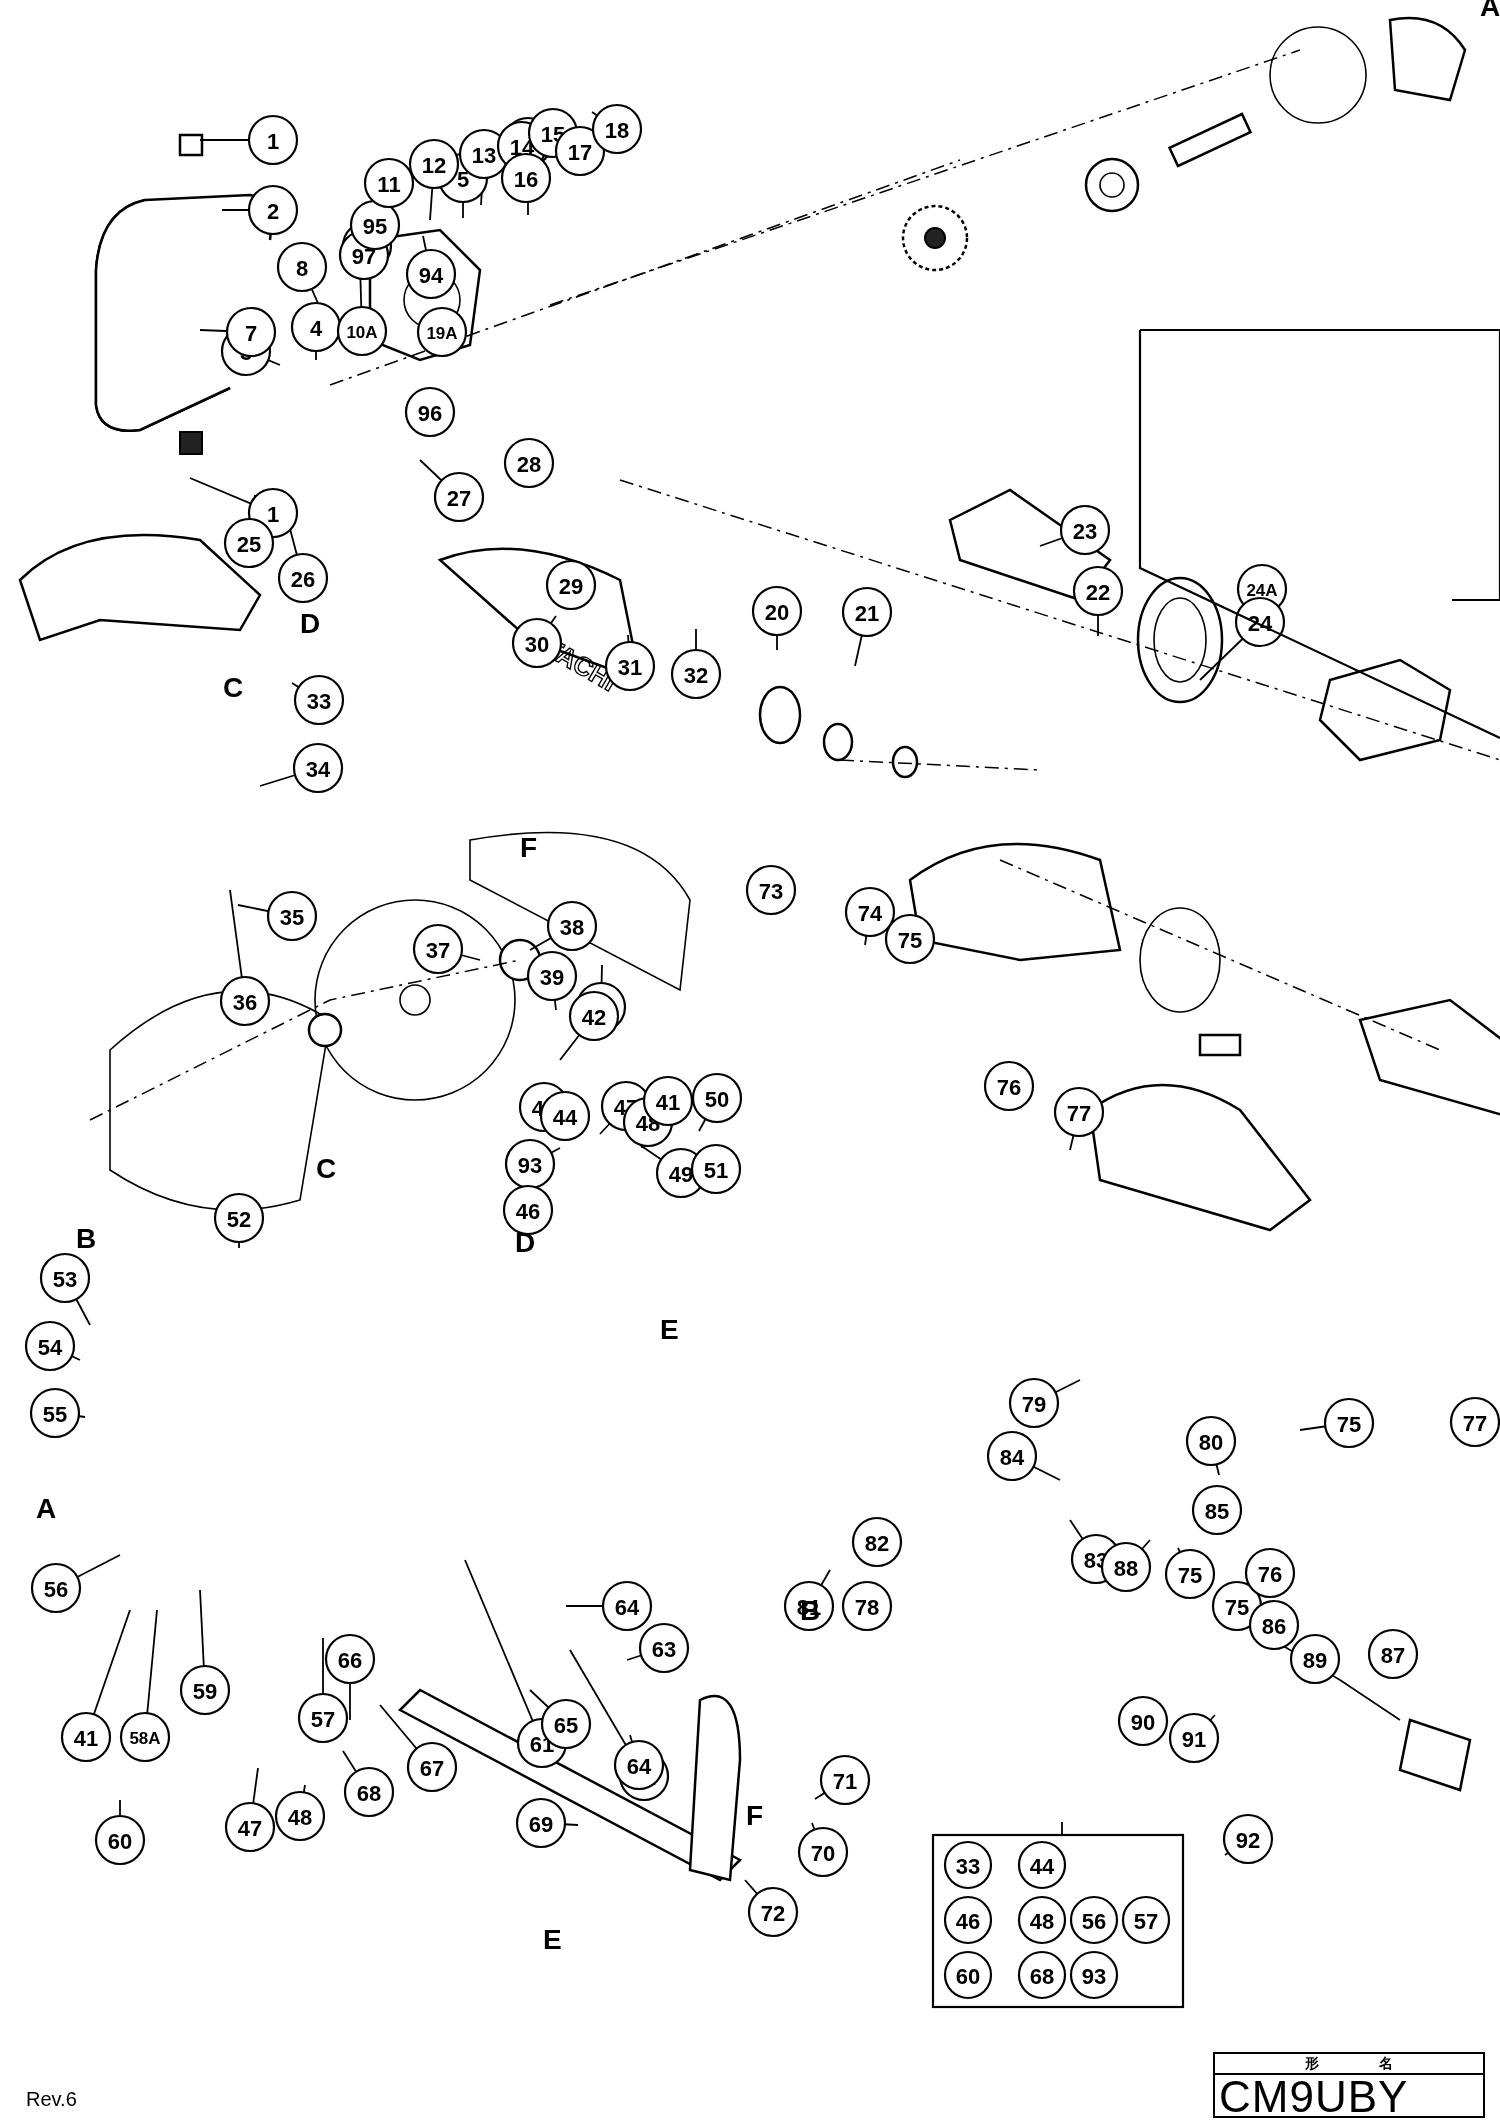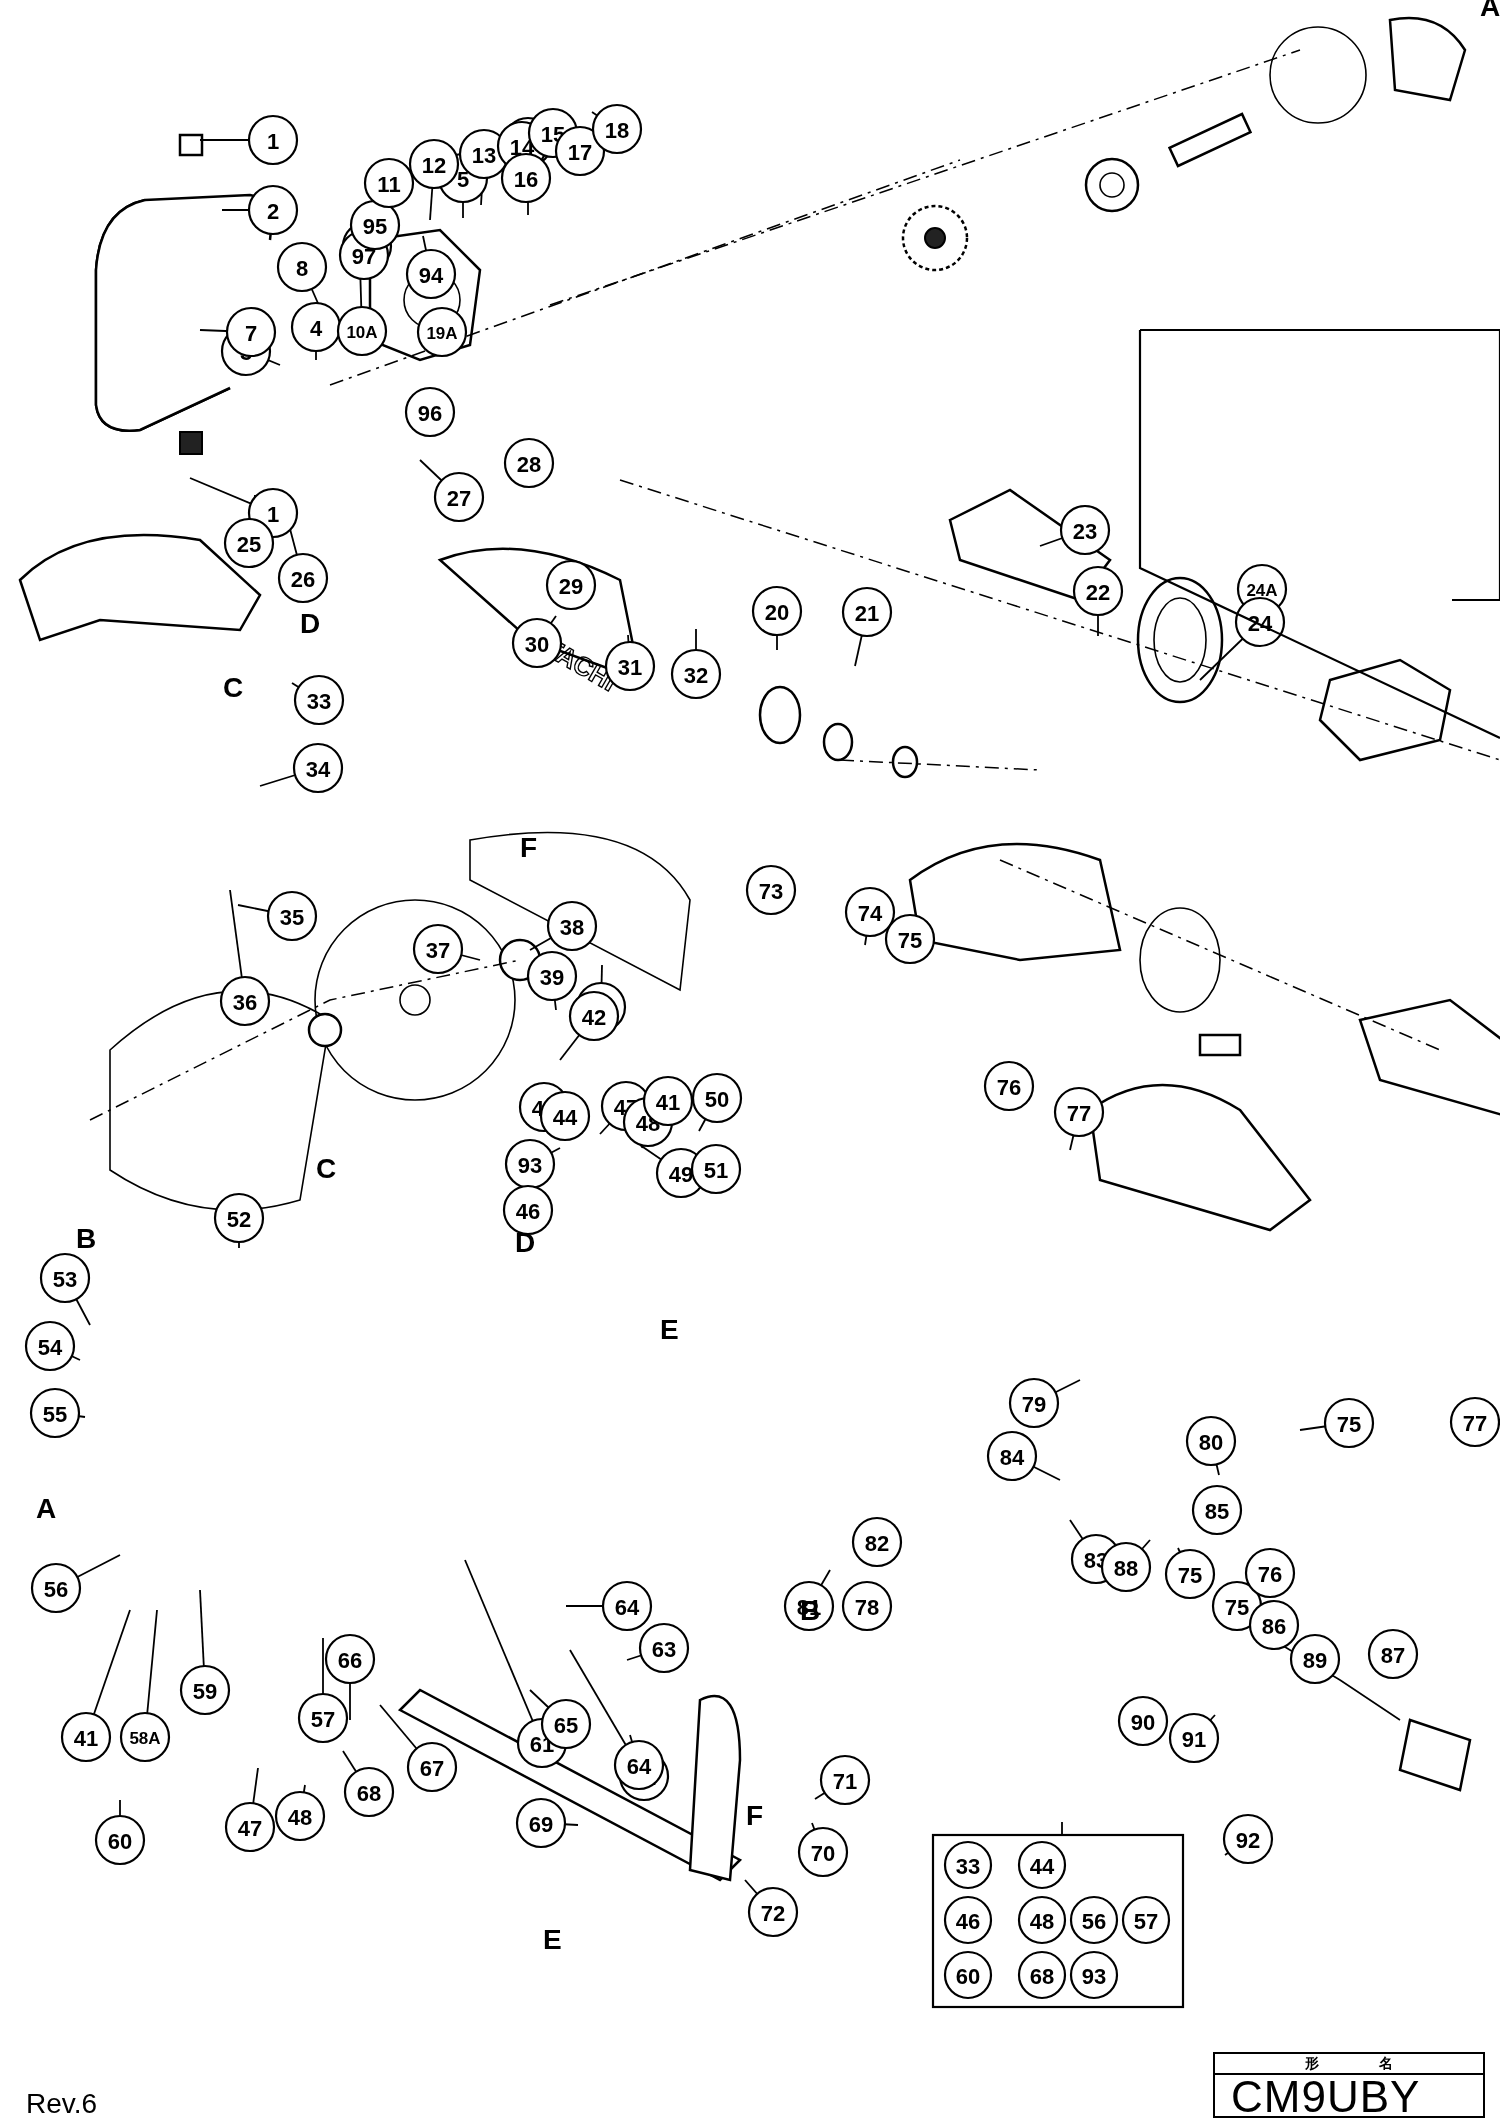--- a/index.html
+++ b/index.html
@@ -9,24 +9,24 @@
   .callout circle { fill: #fff; stroke: #000; stroke-width: 2.2; }
   .callout text { font-family: "Liberation Sans", sans-serif; font-weight: bold; font-size: 22px; text-anchor: middle; dominant-baseline: central; }
   .callout text.small { font-size: 17px; }
   .leader { stroke: #000; stroke-width: 1.8; fill: none; }
   .dash { stroke: #000; stroke-width: 1.5; fill: none; stroke-dasharray: 14 6 3 6; }
   .part { stroke: #000; stroke-width: 2.5; fill: #fff; }
   .part-dark { stroke: #000; stroke-width: 2; fill: #222; }
   .part-thin { stroke: #000; stroke-width: 1.6; fill: none; }
   .ref-letter { font-family: "Liberation Sans", sans-serif; font-weight: bold; font-size: 28px; }
   .box { stroke: #000; stroke-width: 2.2; fill: none; }
-  #rev-label { position: absolute; left: 26px; top: 2088px; font-size: 28px; font-weight: normal; }
+  #rev-label { position: absolute; left: 26px; top: 2088px; font-size: 20px; font-weight: normal; }
   #title-block { position: absolute; left: 1213px; top: 2052px; width: 272px; height: 66px; border: 2.5px solid #000; box-sizing: border-box; }
   #title-block .hdr { height: 19px; border-bottom: 2px solid #000; display: flex; justify-content: space-around; align-items: center; font-size: 14px; font-weight: bold; padding: 0 60px; }
-  #title-block .model { font-size: 44px; line-height: 44px; padding-left: 16px; letter-spacing: 1px; }
+  #title-block .model { font-size: 44px; line-height: 44px; padding-left: 4px; letter-spacing: 1px; }
 </style>
 </head>
 <body>
 
 <svg id="diagram" viewBox="0 0 1500 2123" xmlns="http://www.w3.org/2000/svg">
   <g id="parts-layer">
       <path d="M145 200 Q100 210 96 270 L96 405 Q100 435 140 430 L230 388" class="part" stroke-width="14" fill="none"></path>
       <path d="M145 200 Q100 210 96 270 L96 405 Q100 435 140 430 L230 388" class="part" stroke-width="9" stroke="#fff" fill="none"></path>
       <path d="M145 200 L250 195 Q275 200 270 240" class="part" stroke-width="14" fill="none"></path>
       <rect x="180" y="135" width="22" height="20" class="part"></rect>

